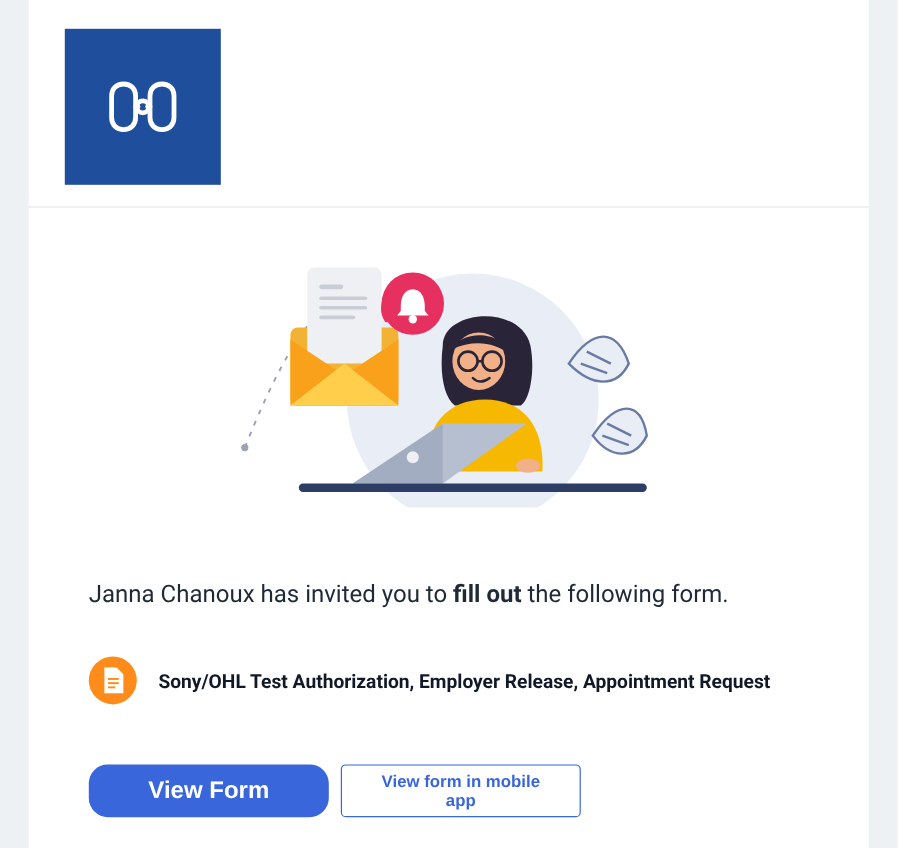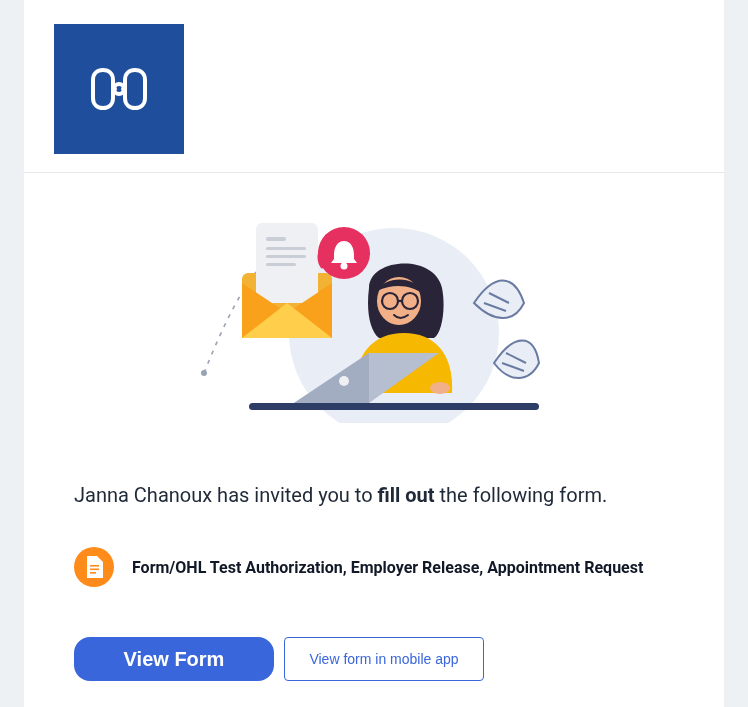--- a/index.html
+++ b/index.html
@@ -80,21 +80,21 @@
       width: 200px;
       border-radius: 16px;
       cursor: pointer;
       display: inline-flex;
       align-items: center;
       justify-content: center;
     }
     .btn-secondary {
       background: #ffffff;
       color: #3a66db;
-      font-weight: 400;
+      font-weight: 700;
       font-size: 14px;
       border: 1px solid #3a66db;
       padding: 0 24px;
       height: 44px;
       width: 200px;
       border-radius: 4px;
       cursor: pointer;
       display: inline-flex;
       align-items: center;
       justify-content: center;
@@ -185,21 +185,21 @@
 
     <div class="form-row">
       <div class="doc-icon">
         <svg width="18" height="22" viewBox="0 0 18 22">
           <path d="M2 0 L12 0 L18 6 L18 22 L2 22 Z" fill="#ffffff"></path>
           <rect x="5" y="9" width="9" height="1.6" fill="#ff8c1a"></rect>
           <rect x="5" y="12.5" width="9" height="1.6" fill="#ff8c1a"></rect>
           <rect x="5" y="16" width="6" height="1.6" fill="#ff8c1a"></rect>
         </svg>
       </div>
-      <div class="form-title">Form/OHL Test Authorization, Employer Release, Appointment Request</div>
+      <div class="form-title">Sony/OHL Test Authorization, Employer Release, Appointment Request</div>
     </div>
 
     <div class="buttons">
       <button class="btn-primary">View Form</button>
       <button class="btn-secondary">View form in mobile app</button>
     </div>
   </div>
 </div>
 
 </body></html>

